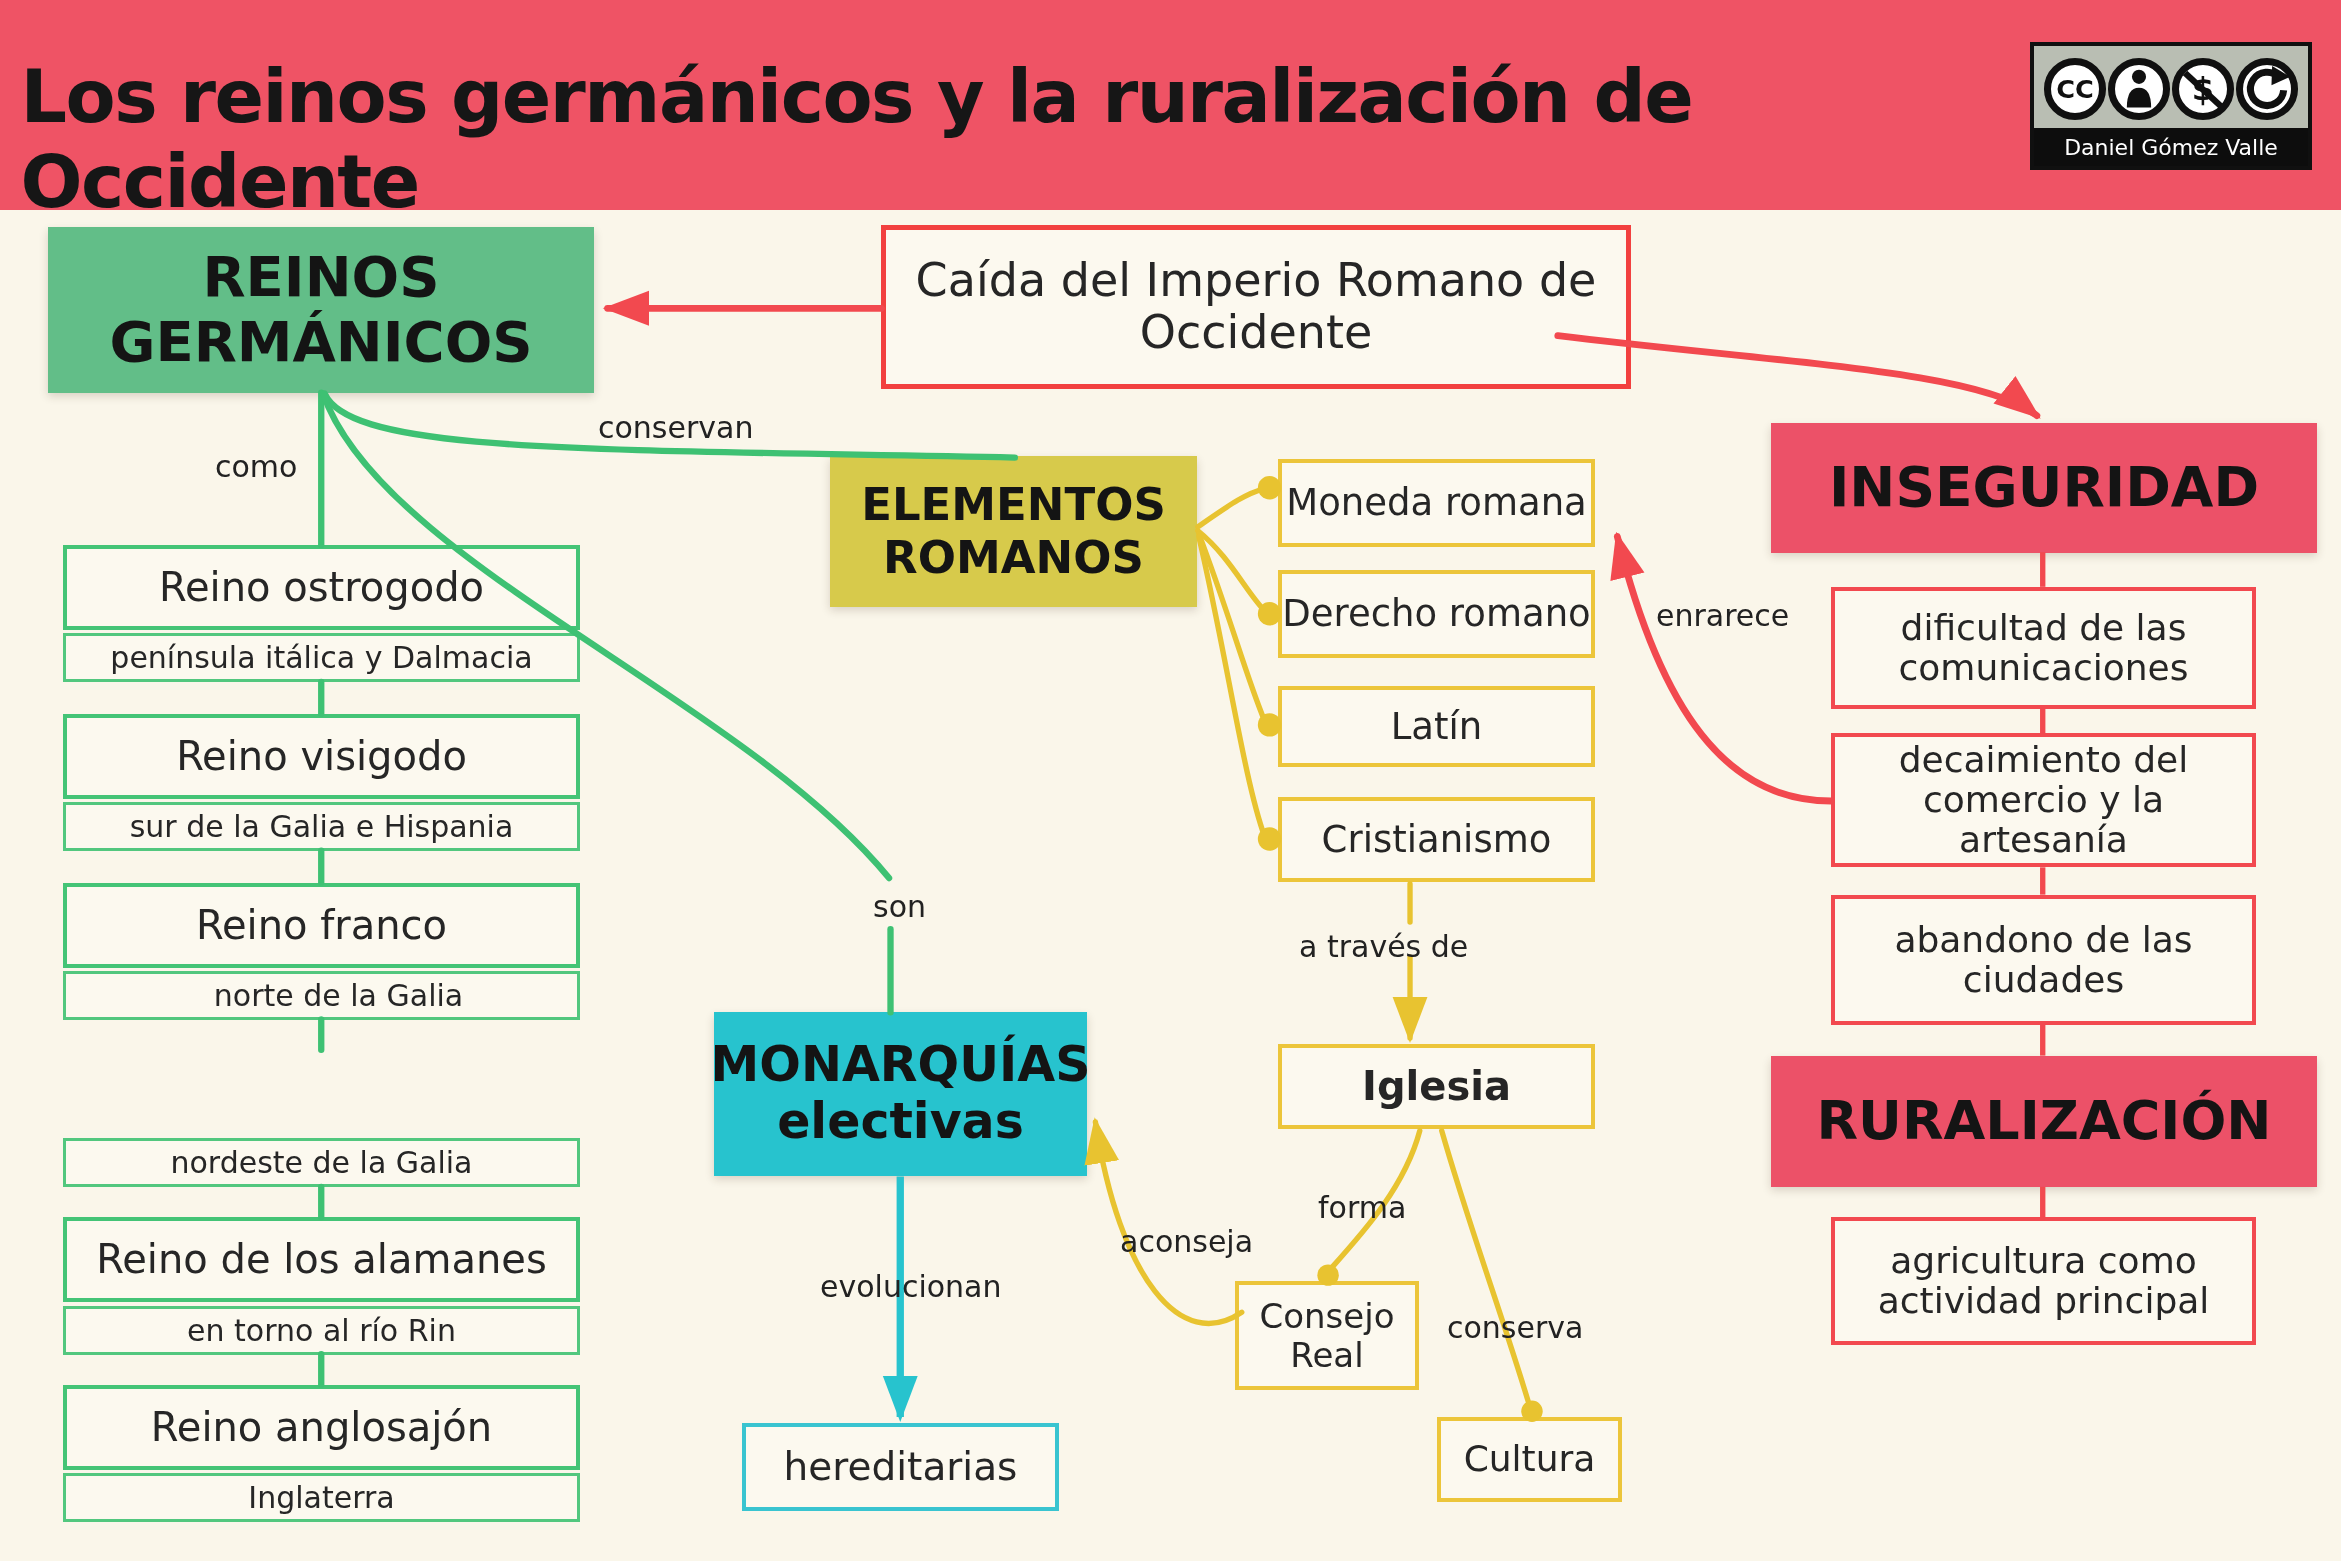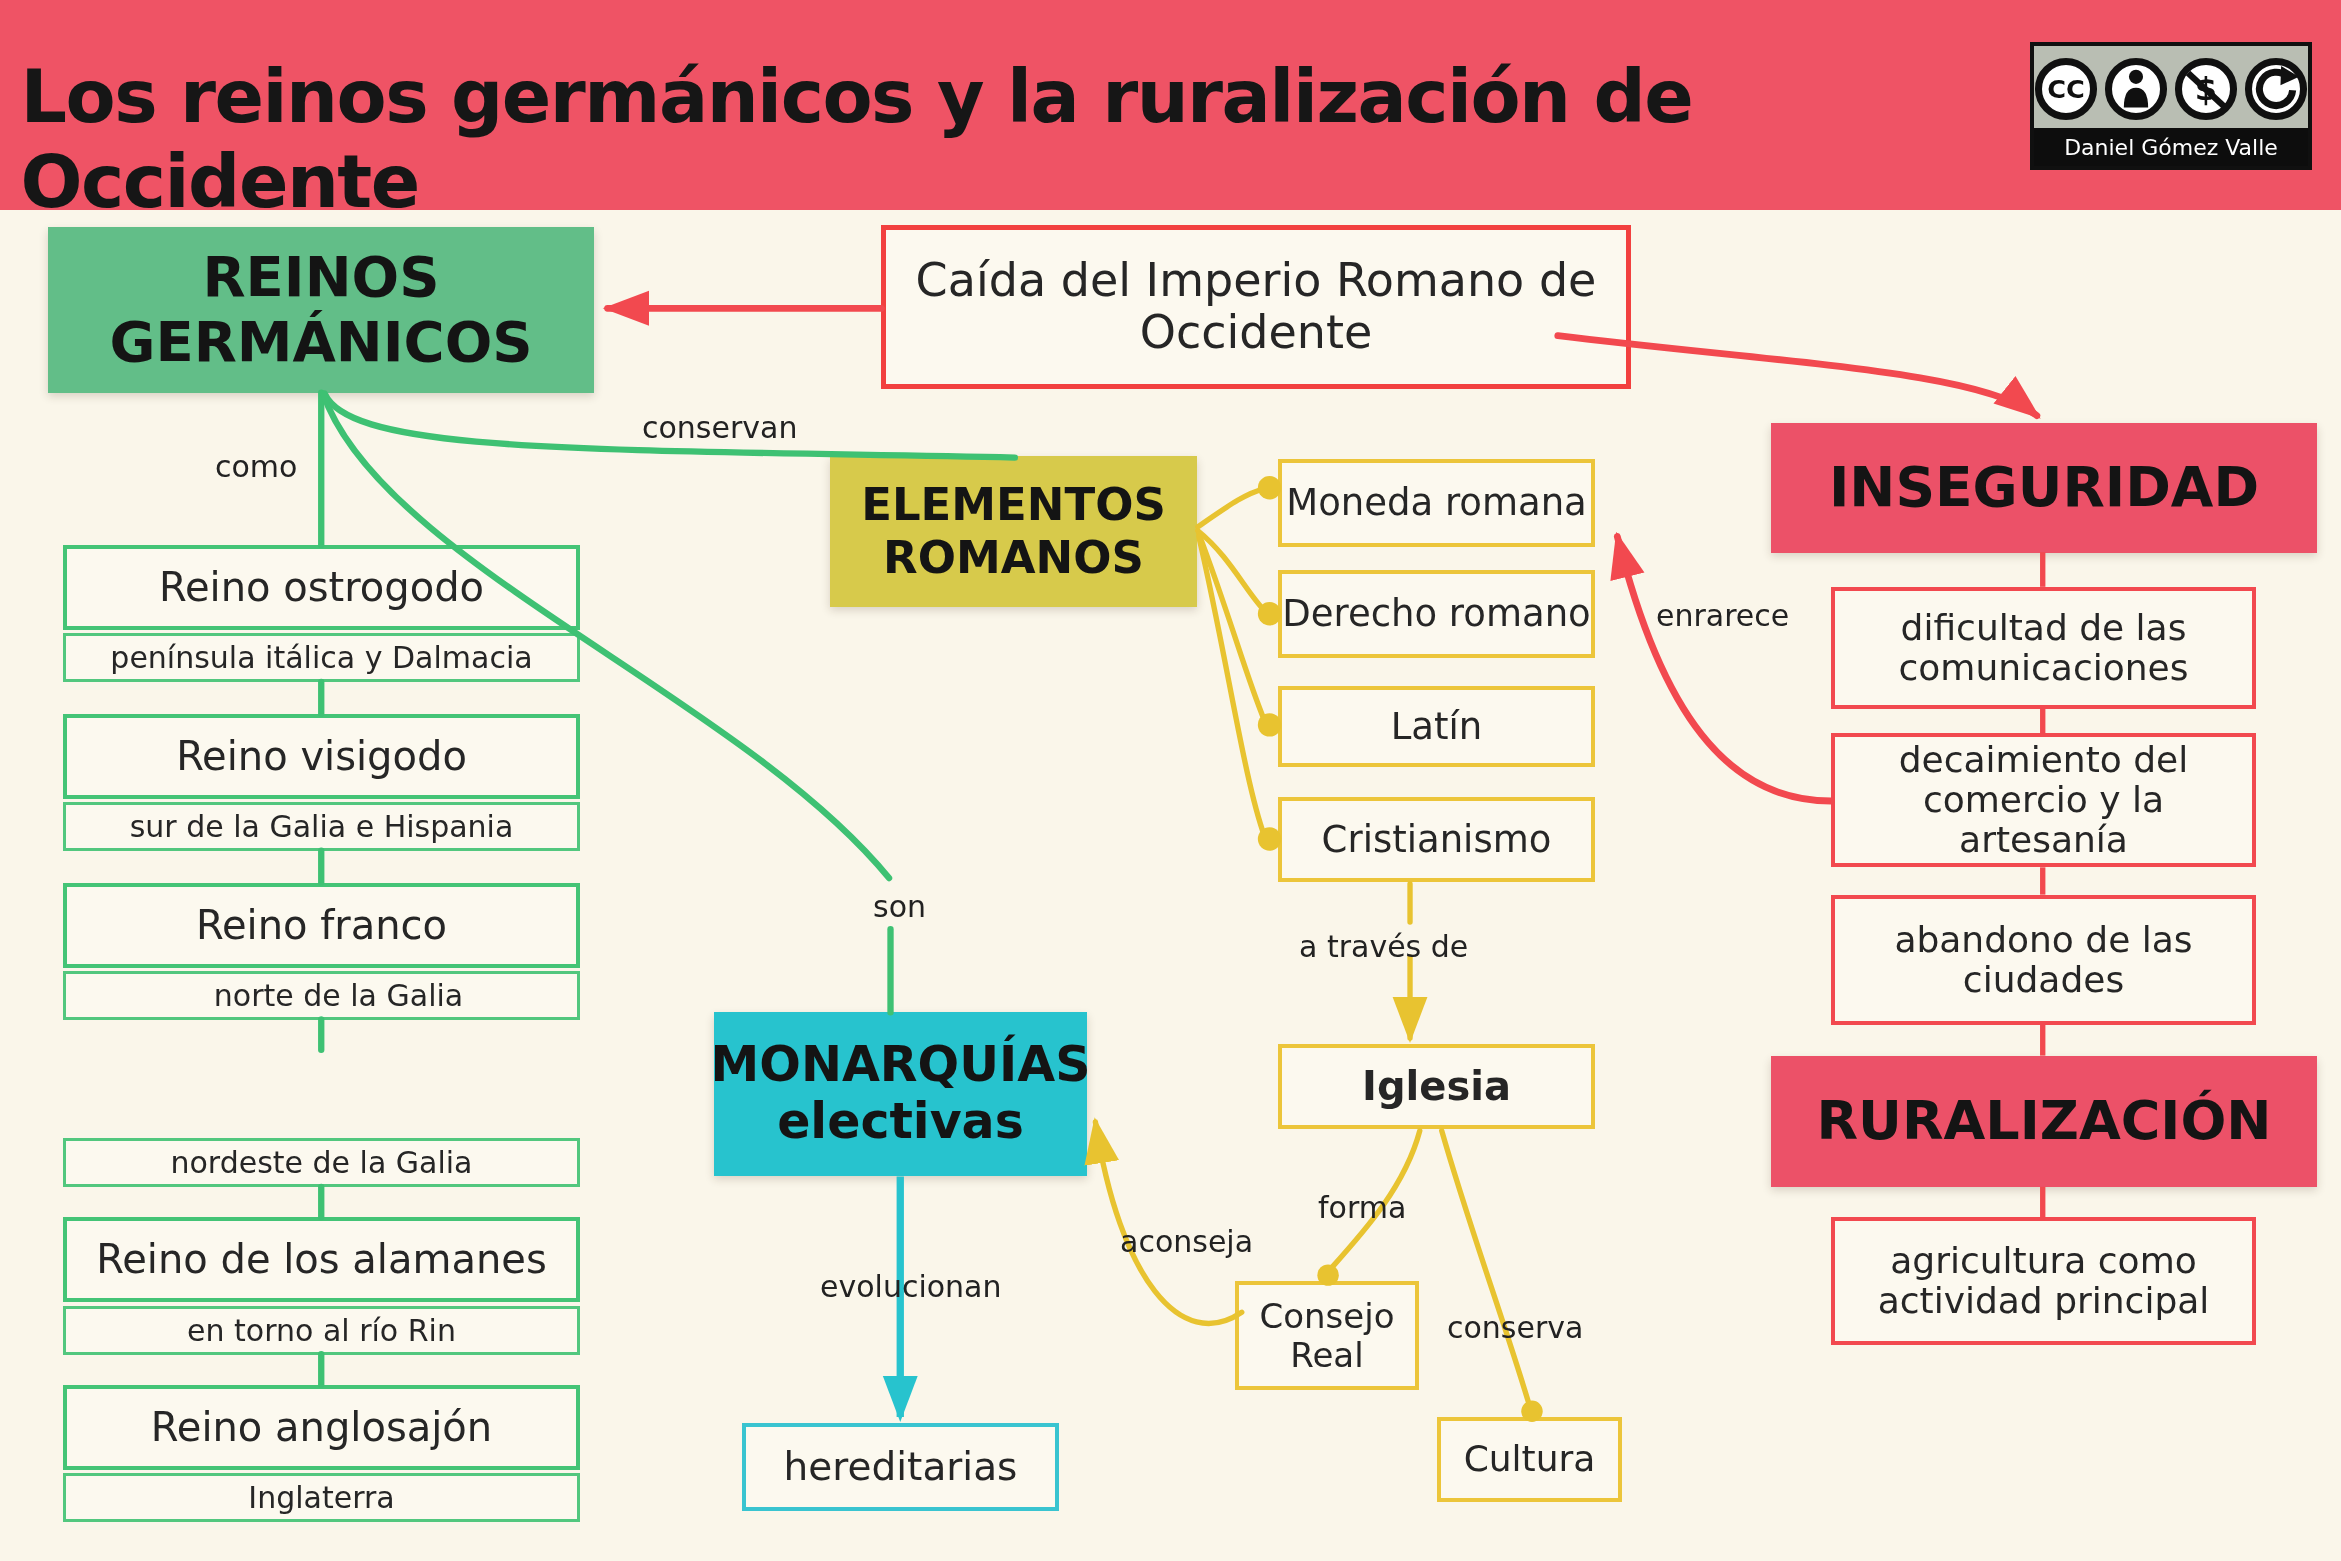--- a/index.html
+++ b/index.html
@@ -5,21 +5,21 @@
   html,body{margin:0;padding:0;background:#e8e4d8;}
   .canvas{position:relative;width:2342px;height:1561px;background:#FAF6EA;overflow:hidden;
           font-family:"DejaVu Sans","Liberation Sans",sans-serif;}
   .hdrband{position:absolute;left:0;top:0;width:2342px;height:210px;background:#EF5365;}
   .title{position:absolute;left:20.5px;top:54px;width:1991px;font-size:73px;font-weight:bold;
          letter-spacing:-1.5px;color:#161616;}
   
   .badge{position:absolute;left:2030px;top:42px;width:282px;height:128px;background:#b9beb3;
          border:4.9px solid #101010;box-sizing:border-box;}
   .badge .icons{position:absolute;left:0;top:3.9px;width:100%;height:78px;display:flex;
-                justify-content:space-between;align-items:center;}
+                justify-content:center;align-items:center;}
   .badge .icons svg{width:64px;height:64px;}
   .badge .nameband{position:absolute;left:0;bottom:0;width:100%;height:38px;background:#0d0d0d;
                    display:flex;align-items:center;justify-content:center;color:#fff;font-size:22px;}
   svg text{font-family:"DejaVu Sans",sans-serif;font-weight:bold;}
   
   .box{position:absolute;box-sizing:border-box;display:flex;align-items:center;justify-content:center;
        text-align:center;z-index:2;line-height:1.12;}
   .fill{color:#141414;font-weight:bold;box-shadow:0 3.9px 8.8px rgba(60,40,20,.18);}
   .green-fill{background:#62BE88;}
   .red-fill{background:#EC5168;}
@@ -117,21 +117,21 @@
   <div class="box outline oy" style="left:1278px;top:1044px;width:317px;height:85px;font-size:40px;font-weight:bold;">Iglesia</div>
   <div class="box outline oy" style="left:1235px;top:1281px;width:184px;height:109px;font-size:34px;">Consejo Real</div>
   <div class="box outline oy" style="left:1437px;top:1417px;width:185px;height:85px;font-size:36px;">Cultura</div>
 
   <div class="box outline or" style="left:1831px;top:587px;width:425px;height:122px;font-size:36px;">dificultad de las comunicaciones</div>
   <div class="box outline or" style="left:1831px;top:733px;width:425px;height:134px;font-size:36px;">decaimiento del comercio y la artesanía</div>
   <div class="box outline or" style="left:1831px;top:895px;width:425px;height:130px;font-size:36px;">abandono de las ciudades</div>
   <div class="box outline or" style="left:1831px;top:1217px;width:425px;height:128px;font-size:36px;">agricultura como actividad principal</div>
 
   <div class="lbl" style="left:215px;top:449px;">como</div>
-  <div class="lbl" style="left:642px;top:410px;">conservan</div>
+  <div class="lbl" style="left:598px;top:410px;">conservan</div>
   <div class="lbl" style="left:873px;top:889px;">son</div>
   <div class="lbl" style="left:820px;top:1269px;">evolucionan</div>
   <div class="lbl" style="left:1299px;top:929px;">a través de</div>
   <div class="lbl" style="left:1318px;top:1190px;">forma</div>
   <div class="lbl" style="left:1447px;top:1310px;">conserva</div>
   <div class="lbl" style="left:1120px;top:1224px;">aconseja</div>
   <div class="lbl" style="left:1656px;top:598px;">enrarece</div>
 
   <svg class="wires" width="2342" height="1561" viewBox="0 0 4800 3200">
     <defs>

